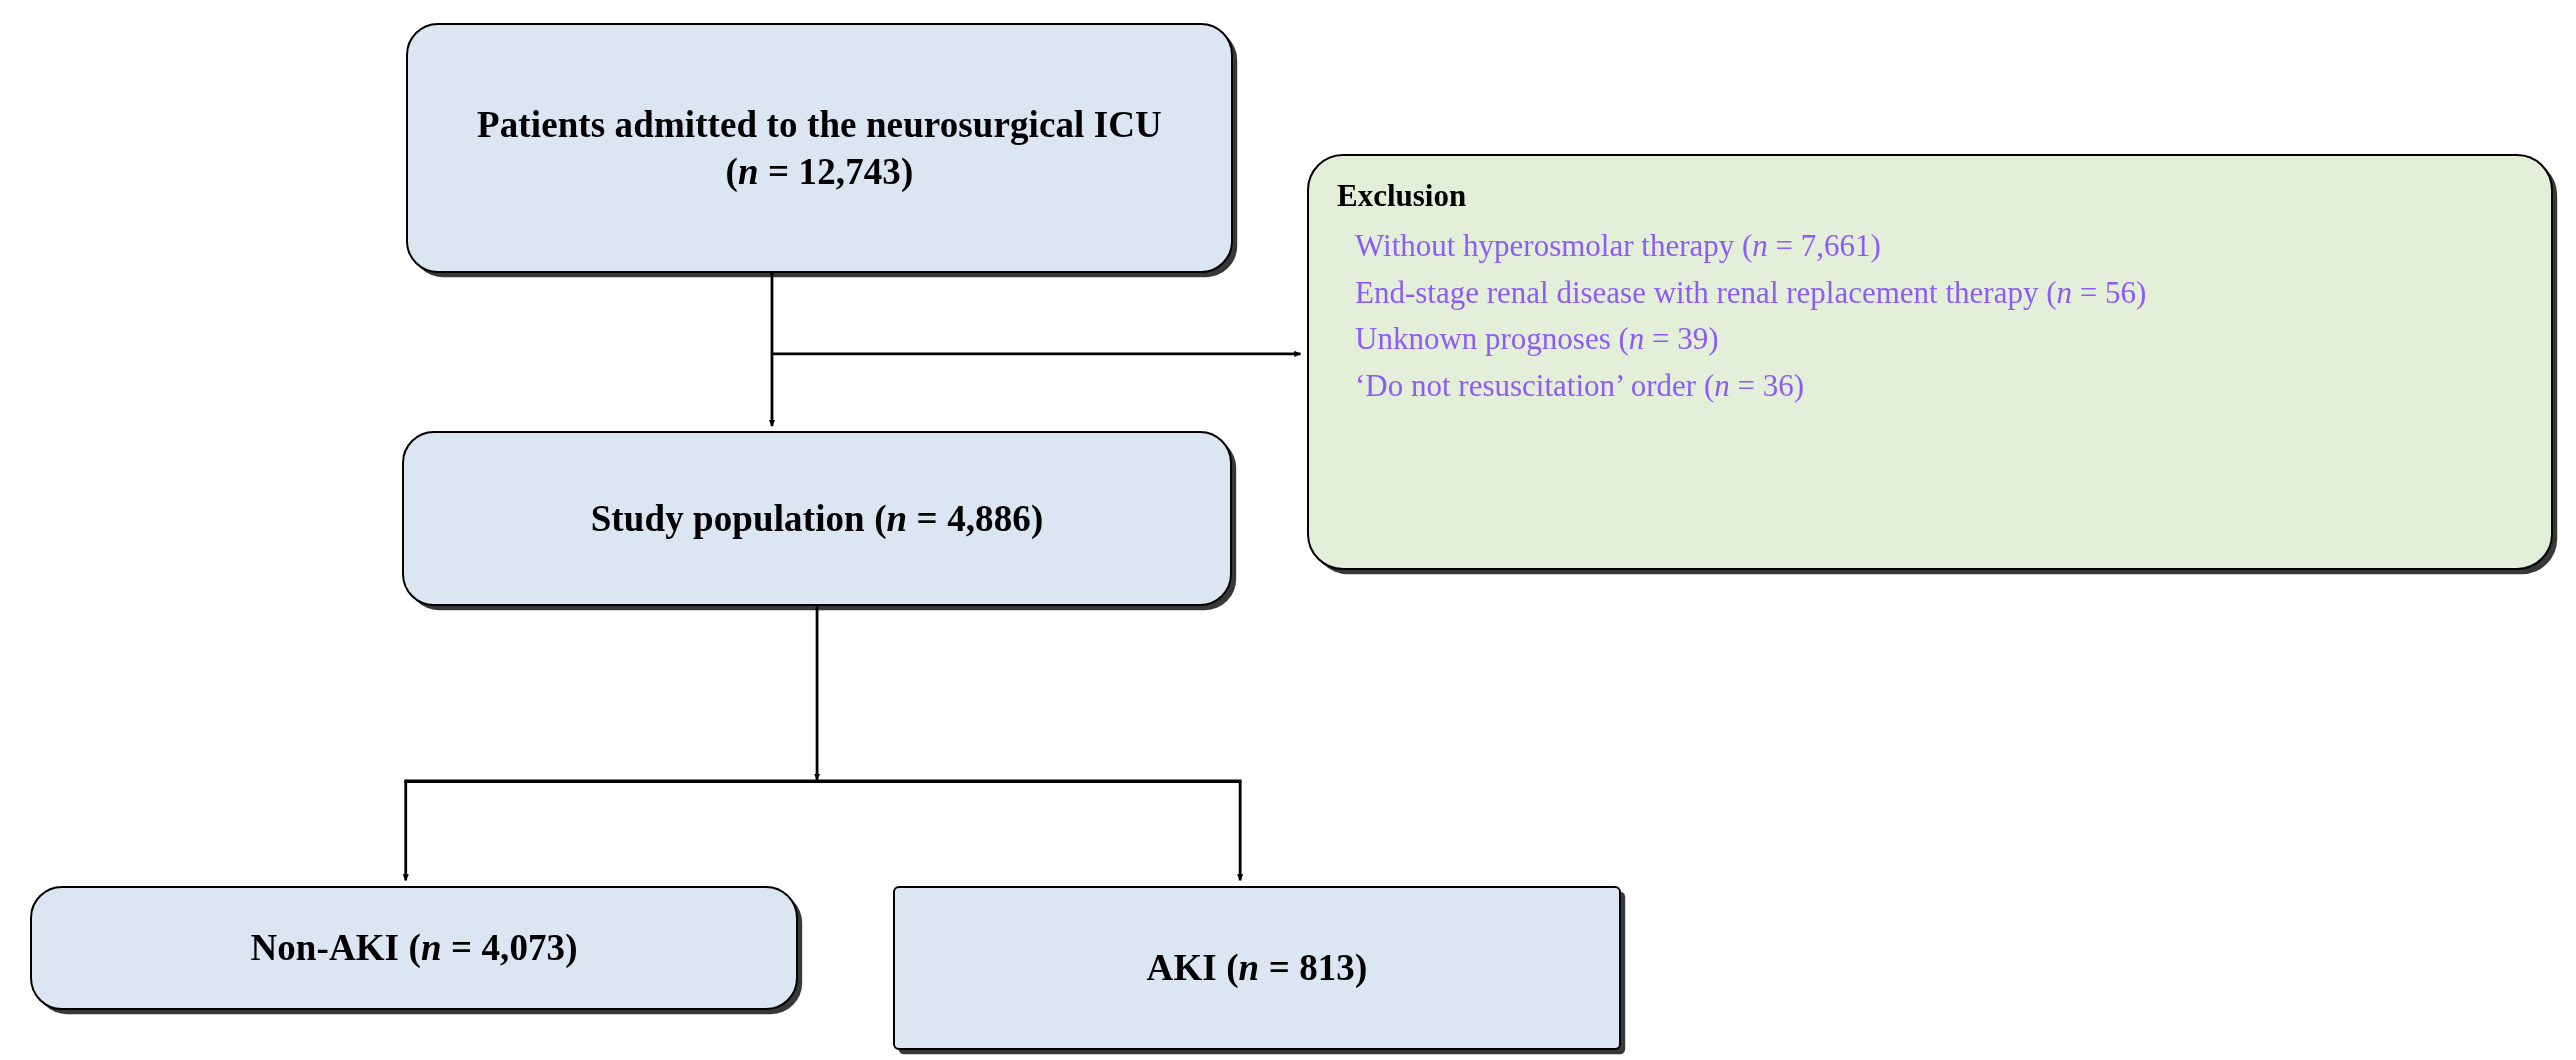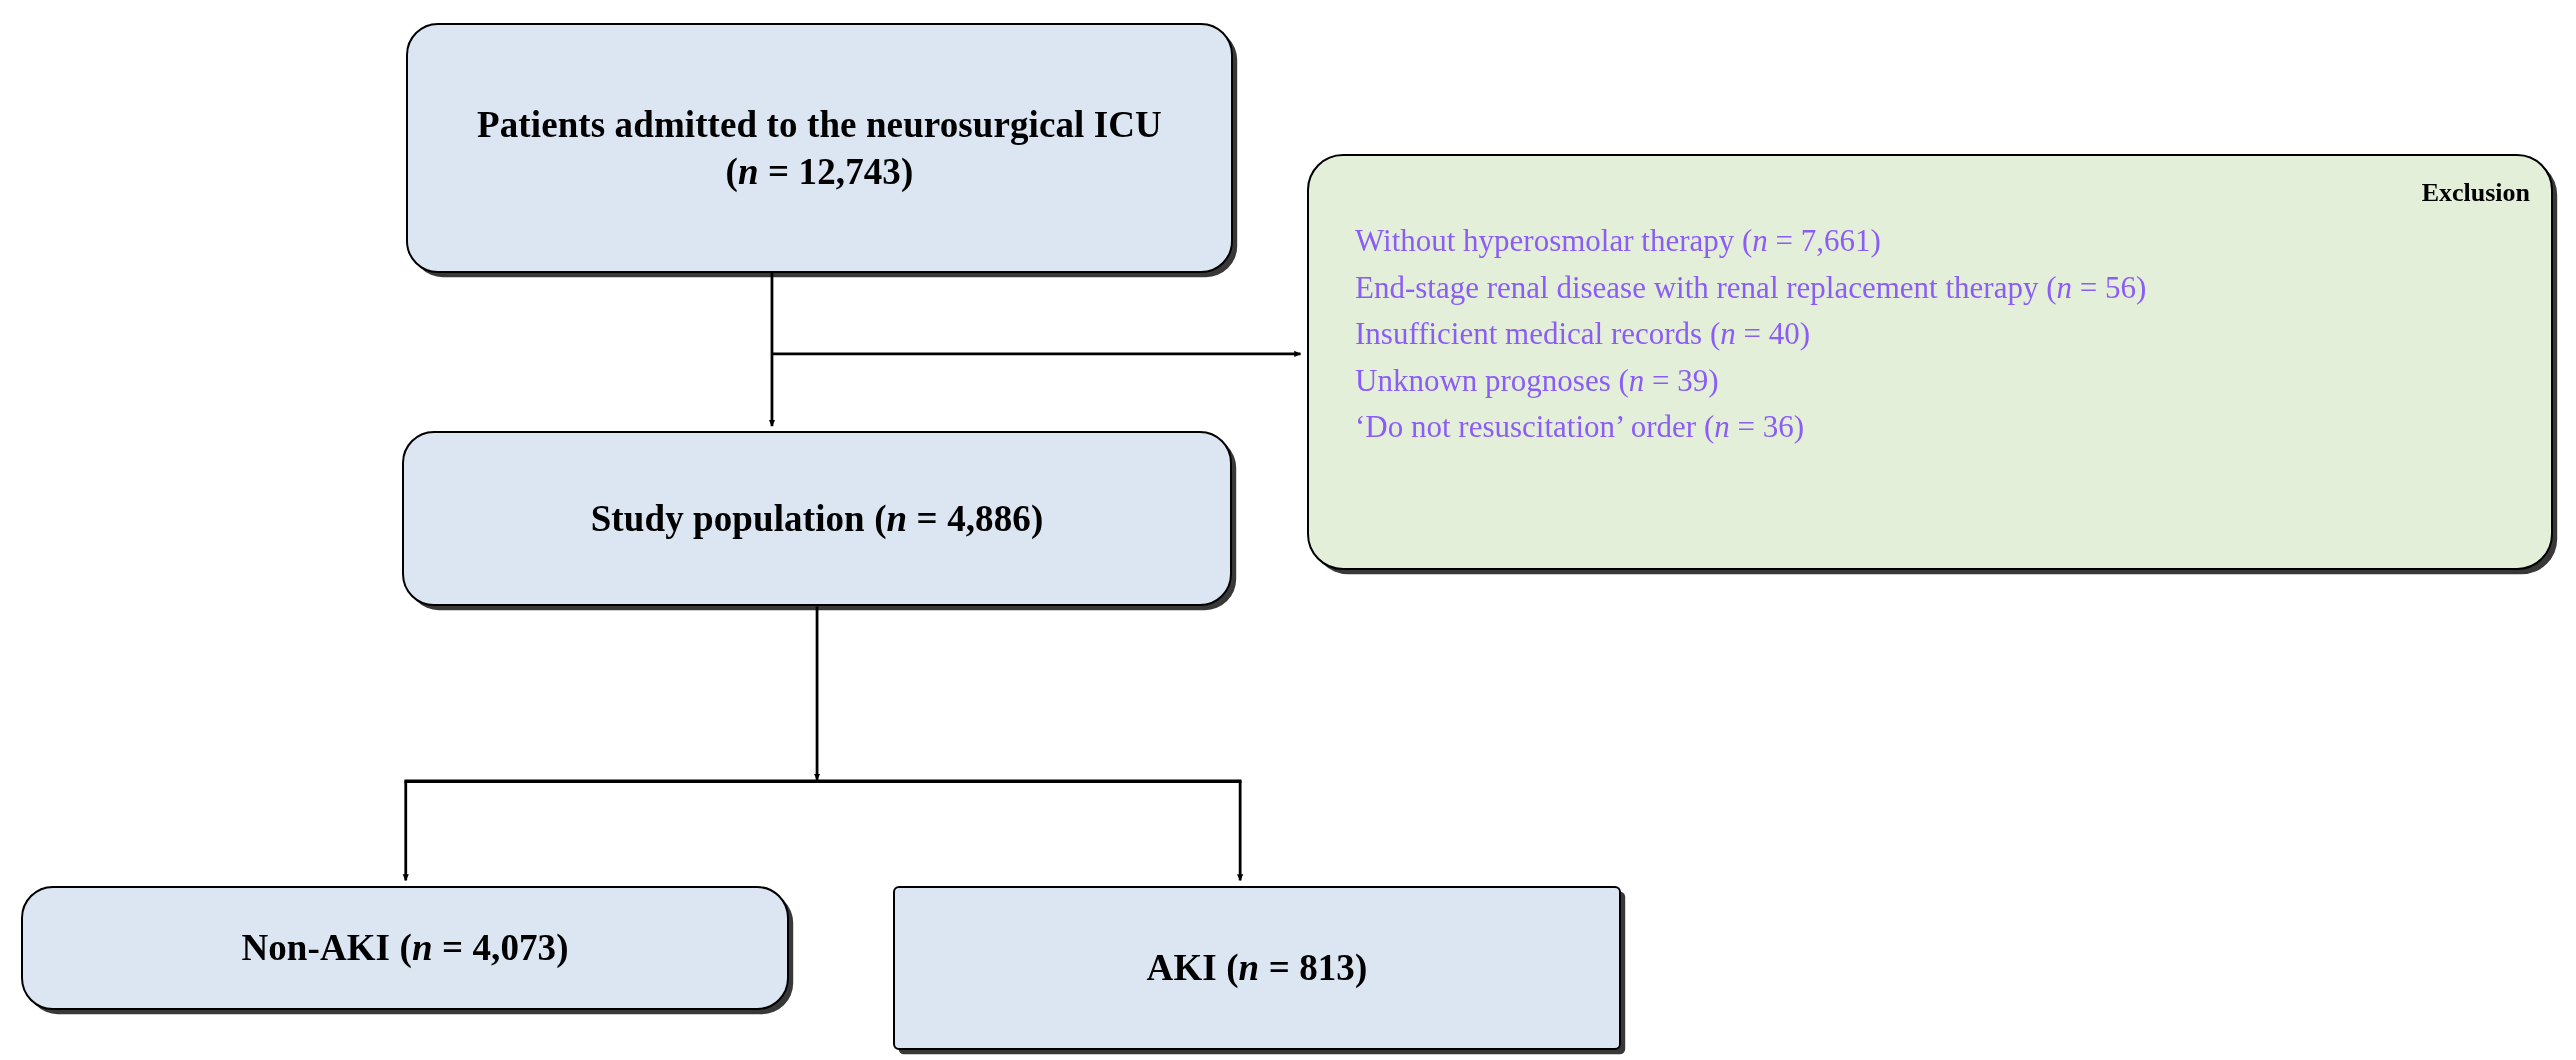--- a/index.html
+++ b/index.html
@@ -52,38 +52,38 @@
   
   #box-enrolled {
     left: 406px;  top: 23px;
     width: 827px; height: 250px;
   }
   #box-study {
     left: 402px;  top: 431px;
     width: 830px; height: 175px;
   }
   #box-nonaki {
-    left: 21px;   top: 886px;
+    left: 30px;   top: 886px;
     width: 768px; height: 124px;
   }
   #box-aki {
     left: 893px; top: 886px;
     width: 728px; height: 164px; border-radius: 6px;
   }
   #box-exclusion {
     left: 1307px; top: 154px;
     width: 1246px; height: 416px;
     justify-content: flex-start;
     padding: 23.6px 21px 21px 28px;
     border-radius: 36px;
   }
   #box-exclusion .excl-title {
-    text-align: right;
+    text-align: left;
     font-weight: bold;
-    font-size: 26px;
+    font-size: 31px;
     line-height: 1.0;
     color: #000;
     margin-bottom: 12.5px;
     white-space: nowrap;
   }
   #box-exclusion .excl-item {
     text-align: left;
     font-weight: normal;
     font-size: 31px;
     line-height: 1.5;
@@ -123,21 +123,20 @@
     <div class="node-line"><span>(</span><span class="n-ital">n</span><span> = 12,743)</span></div>
   </div>
 
   <div class="node green" id="box-exclusion">
     <div class="excl-title">Exclusion</div>
 
     <div class="excl-item"><span>Without hyperosmolar therapy (</span><span class="n-ital">n</span><span> = 7,661)</span></div>
 
     <div class="excl-item"><span>End-stage renal disease with renal replacement therapy  (</span><span class="n-ital">n</span><span> = 56)</span></div>
 
-    <div class="excl-item"><span>Insufficient medical records (</span><span class="n-ital">n</span><span> = 40)</span></div>
 
     <div class="excl-item"><span>Unknown prognoses (</span><span class="n-ital">n</span><span> = 39)</span></div>
 
     <div class="excl-item"><span>‘Do not resuscitation’ order (</span><span class="n-ital">n</span><span> = 36)</span></div>
 
   </div>
 
   <div class="node blue" id="box-study">
     <div class="node-line"><span>Study population (</span><span class="n-ital">n</span><span> = 4,886)</span></div>
   </div>

